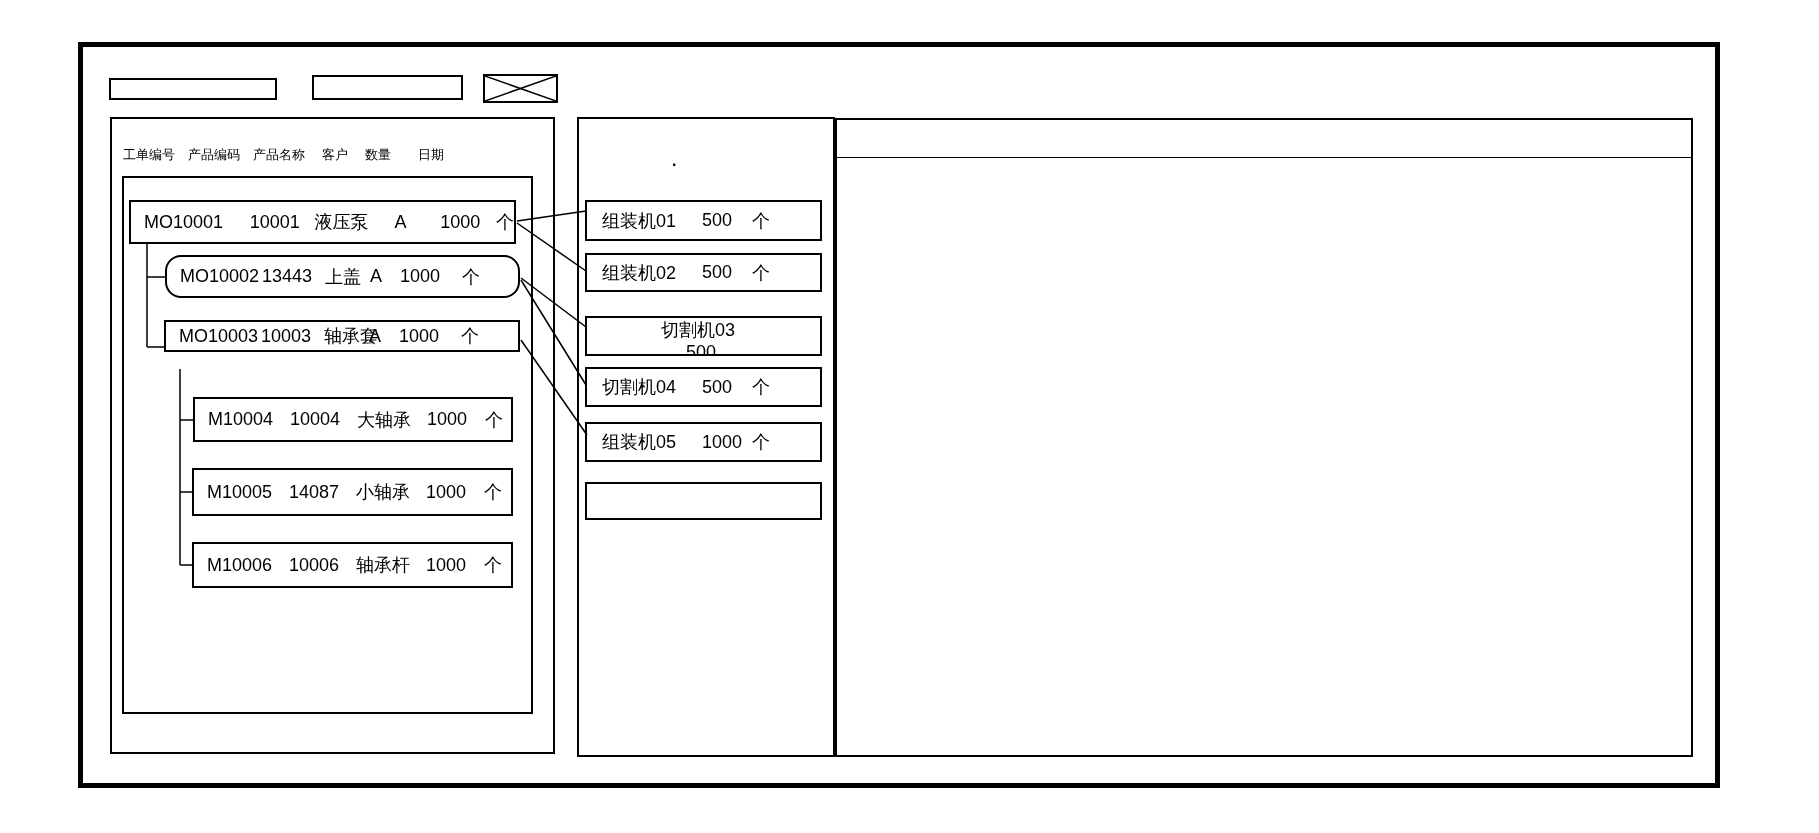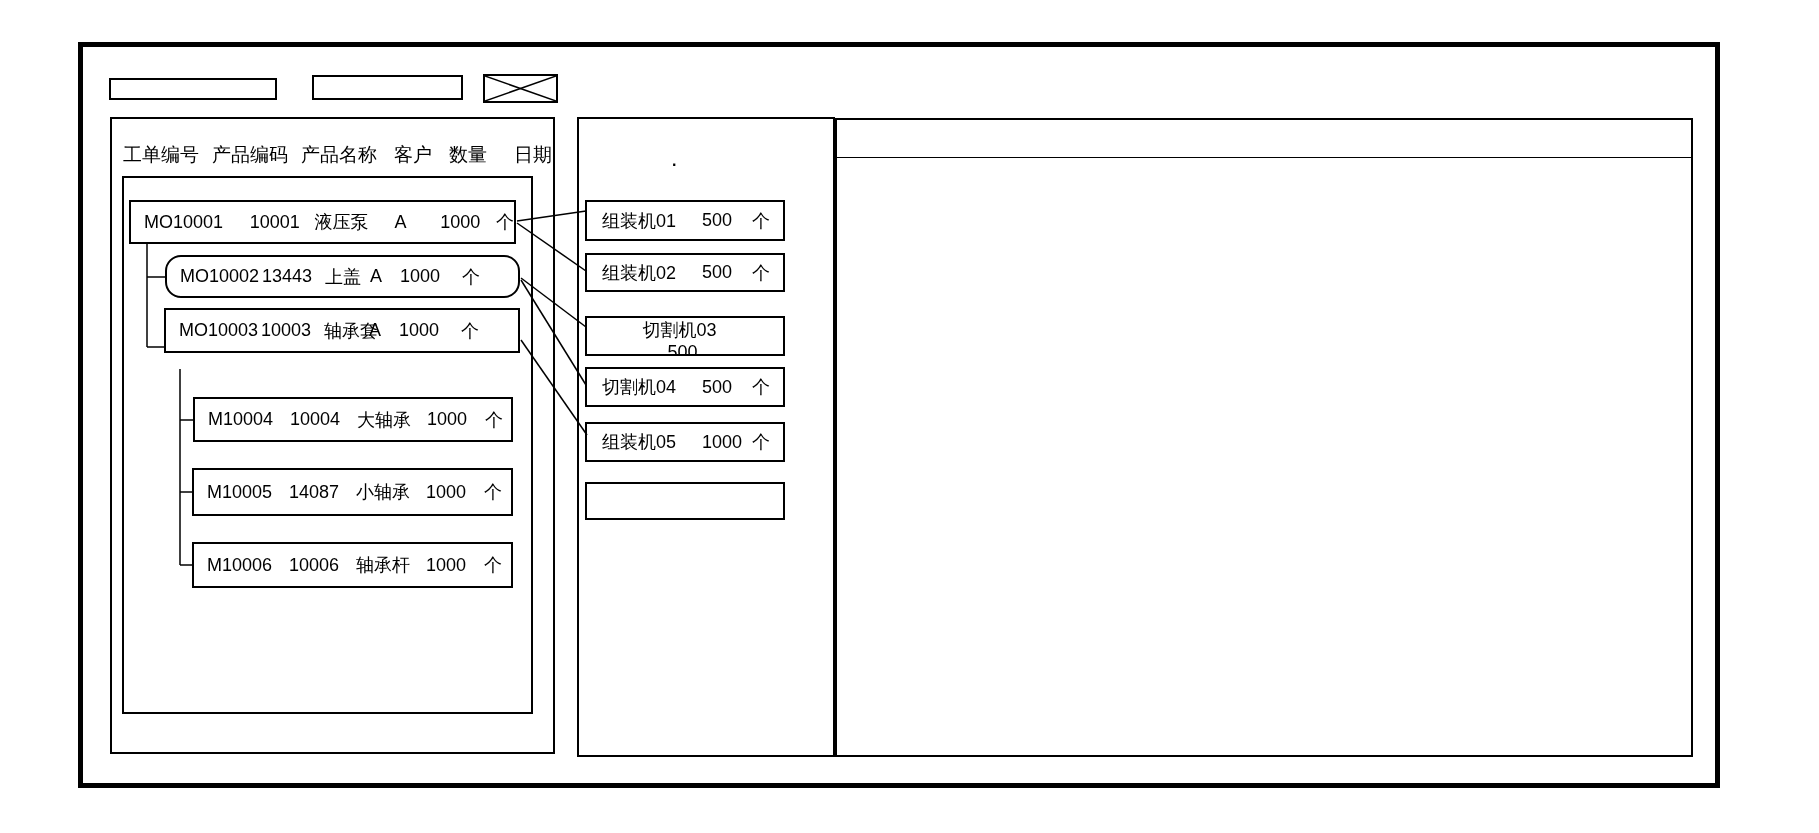--- a/index.html
+++ b/index.html
@@ -21,39 +21,39 @@
   }
   #close-box {
     position:absolute; left:483px; top:74px; width:75px; height:29px;
     border:2px solid #000; background:#fff;
   }
   .panel {
     position:absolute; border:2px solid #000; background:#fff;
   }
   #col-header {
     position:absolute; left:123px; top:146px; height:22px;
-    font-size:19px; display:flex; align-items:flex-end; white-space:nowrap;
+    font-size:13px; display:flex; align-items:flex-start; white-space:nowrap;
   }
   #col-header span { display:inline-block; }
   #col-header span:nth-child(1){ margin-right:13px; }
   #col-header span:nth-child(2){ margin-right:13px; }
   #col-header span:nth-child(3){ margin-right:17px; }
   #col-header span:nth-child(4){ margin-right:17px; }
   #col-header span:nth-child(5){ margin-right:27px; }
   .orow {
     position:absolute; border:2px solid #000; background:#fff;
     display:flex; align-items:center; padding-left:13px;
     font-size:18px; white-space:pre; overflow:hidden;
   }
   .orow span { display:inline-block; }
   .lv0 .c0{width:98px} .lv0 .c1{width:57px} .lv0 .c2{width:72px} .lv0 .c3{width:38px} .lv0 .c4{width:48px}
   .lv1 .c0{width:82px} .lv1 .c1{width:63px} .lv1 .c2{width:45px} .lv1 .c3{width:30px} .lv1 .c4{width:62px}
   .lv2 .c0{width:82px} .lv2 .c1{width:67px} .lv2 .c2{width:70px} .lv2 .c3{width:0}   .lv2 .c4{width:58px}
   .mbox {
-    position:absolute; left:585px; width:200px;
+    position:absolute; left:585px; width:237px;
     border:2px solid #000; background:#fff;
     display:flex; align-items:center; padding-left:15px;
     font-size:18px; white-space:pre; overflow:hidden;
   }
   .mbox .mname{ width:100px; }
   .mbox .mqty{ width:50px; }
   #rp-divider {
     position:absolute; left:835px; top:157px; width:858px; height:0;
     border-top:1.5px solid #000;
   }
@@ -106,21 +106,21 @@
     <span class="c5">个</span>
   </div>
   <div class="orow lv1" style="left:165px; top:255px; width:355px; height:43px;border-radius:16px;">
     <span class="c0">MO10002</span>
     <span class="c1">13443</span>
     <span class="c2">上盖</span>
     <span class="c3">A</span>
     <span class="c4">1000</span>
     <span class="c5">个</span>
   </div>
-  <div class="orow lv1" style="left:164px; top:308px; width:356px; height:45px;">
+  <div class="orow lv1" style="left:164px; top:320px; width:356px; height:32px;">
     <span class="c0">MO10003</span>
     <span class="c1">10003</span>
     <span class="c2">轴承套</span>
     <span class="c3">A</span>
     <span class="c4">1000</span>
     <span class="c5">个</span>
   </div>
   <div class="orow lv2" style="left:193px; top:397px; width:320px; height:45px;">
     <span class="c0">M10004</span>
     <span class="c1">10004</span>

